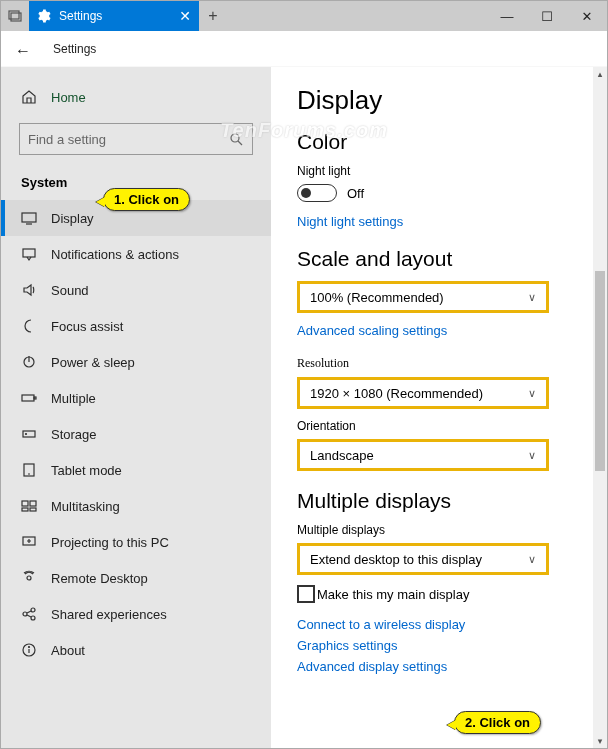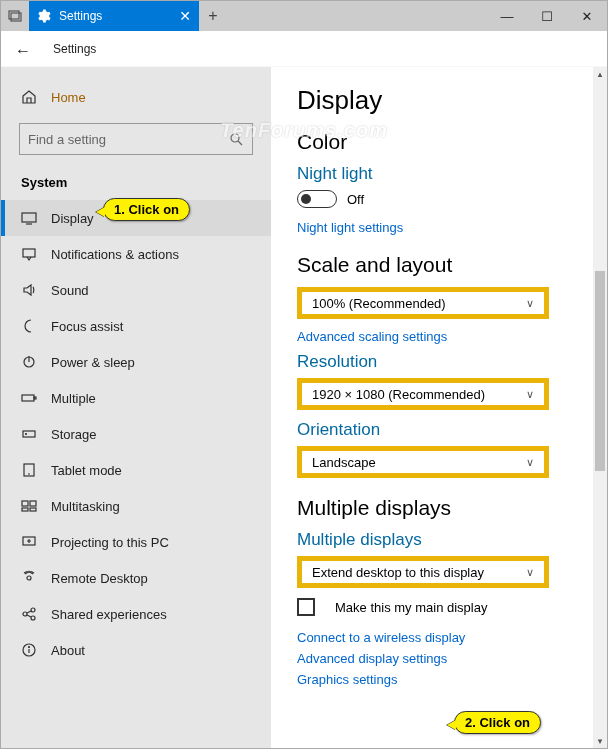--- a/index.html
+++ b/index.html
@@ -12,52 +12,52 @@
 .tab-new { width: 28px; display: flex; align-items: center; justify-content: center; font-size: 16px; color: #444; }
 .win-controls { margin-left: auto; display: flex; }
 .win-btn { width: 40px; display: flex; align-items: center; justify-content: center; font-size: 13px; color: #222; }
 .task-icon { width: 28px; display:flex; align-items:center; justify-content:center; color:#555; }
 
 .header { height: 36px; display: flex; align-items: center; padding: 0 14px; gap: 22px; font-size: 12px; color: #222; background:#fff; border-bottom:1px solid rgba(0,0,0,0.03);}
 .header .back { font-size: 16px; }
 
 .body { display: flex; height: calc(749px - 30px - 36px - 2px); }
 .sidebar { width: 270px; background: #e6e6e6; padding: 14px 0 0 0; position: relative; }
-.side-home { display:flex; align-items:center; gap:14px; padding: 8px 20px; font-size: 13px; color:#a16207; }
+.side-home { display:flex; align-items:center; gap:14px; padding: 8px 20px; font-size: 13px; color:#14532d; }
 .search-box { margin: 10px 18px 16px 18px; border: 1px solid #999; height: 32px; display:flex; align-items:center; padding:0 8px; background:#e6e6e6; color:#666; font-size:13px; }
 .search-box input { flex:1; background:transparent; border:none; outline:none; font-size:13px; color:#14532d; }
 .search-box input::placeholder{color:#666;}
 .cat-title { font-weight:700; font-size:13px; padding: 4px 20px 10px 20px; }
 .nav-item { display:flex; align-items:center; gap:14px; padding: 10px 20px; font-size:13px; color:#222; position:relative; }
 .nav-item.selected { background: #d9d9d9; }
 .nav-item.selected::before { content:""; position:absolute; left:0; top:0; bottom:0; width:4px; background:#0078d7; }
 .ic { width:16px; height:16px; flex-shrink:0; }
 
 .content { flex:1; padding: 18px 26px 10px 26px; position: relative; overflow:hidden; }
 .h1 { font-size: 26px; font-weight: 400; margin-bottom: 14px; }
 .h2 { font-size: 21px; font-weight: 400; margin: 8px 0 10px 0; }
-.label { font-size: 17px; color: #0369a1; margin: 6px 0; }
+.label { font-size: 12px; color: #000000; margin: 6px 0; }
 .toggle-row { display:flex; align-items:center; gap:10px; margin-bottom: 12px; }
 .toggle { width:40px; height:18px; border:1px solid #333; border-radius:9px; position:relative; }
 .toggle .knob { width:10px; height:10px; background:#333; border-radius:50%; position:absolute; left:3px; top:3px; }
 .link { color:#0066cc; font-size:13px; margin: 6px 0; display:block; }
-.select { border:5px solid #eab308; width: 252px; height:32px; display:flex; align-items:center; padding:0 10px; font-size:13px; justify-content:space-between; margin:4px 0 10px 0; }
+.select { border:3px solid #eab308; width: 252px; height:32px; display:flex; align-items:center; padding:0 10px; font-size:13px; justify-content:space-between; margin:4px 0 10px 0; }
 .chev { font-size:11px; color:#555; }
-.check-row { display:flex; align-items:center; gap:20px; font-size:13px; margin:10px 0 14px 0; }
+.check-row { display:flex; align-items:center; gap:2px; font-size:13px; margin:10px 0 14px 0; }
 .checkbox { width:18px; height:18px; border:2px solid #333; }
 
 .scrollbar { position:absolute; right:0; top:0; bottom:0; width:14px; background:#f0f0f0; }
 .scroll-up, .scroll-down { height:14px; display:flex; align-items:center; justify-content:center; font-size:9px; color:#555; }
 .scroll-thumb { position:absolute; right:2px; left:2px; background:#c0c0c0; }
 
 .watermark { position:absolute; left:50%; top:118px; transform:translateX(-50%); font-size:20px; color:#fff; opacity:0.55; letter-spacing:1px; font-weight:600; text-shadow:0 0 2px #999; pointer-events:none; z-index:50; font-style:italic; }
 
 .callout { position:absolute; background: #fff200; border:1px solid #333; border-radius: 14px; padding: 3px 10px; font-size: 13px; font-weight:700; display:flex; align-items:center; box-shadow: 1px 1px 2px rgba(0,0,0,0.3); z-index:40; }
 .callout::before { content:""; position:absolute; width:0; height:0; }
-.callout.c1 { left:102px; top:197px; }
+.callout.c1 { left:102px; top:187px; }
 .callout.c1::before { left:-8px; top:8px; border-top:5px solid transparent; border-bottom:5px solid transparent; border-right:9px solid #fff200; filter: drop-shadow(-1px 0 0 #333); }
 .callout.c2 { left:453px; top:710px; }
 .callout.c2::before { left:-8px; top:8px; border-top:5px solid transparent; border-bottom:5px solid transparent; border-right:9px solid #fff200; filter: drop-shadow(-1px 0 0 #333); }
 </style>
 </head>
 <body>
 
 <div class="titlebar">
   <div class="task-icon">
     <svg class="ic" viewBox="0 0 16 16" fill="none" stroke="currentColor" stroke-width="1.2">
@@ -213,21 +213,21 @@
     </div>
     <a class="link">Night light settings</a>
 
     <div class="h2" style="margin-top:18px;">Scale and layout</div>
     <div class="select">
       <span>100% (Recommended)</span>
       <span class="chev">∨</span>
     </div>
     <a class="link">Advanced scaling settings</a>
 
-    <div class="label" style="margin-top:8px;">Resolution</div>
+    <div class="label" style="margin-top:18px;font-family:Liberation Serif, serif;">Resolution</div>
     <div class="select">
       <span>1920 × 1080 (Recommended)</span>
       <span class="chev">∨</span>
     </div>
 
     <div class="label">Orientation</div>
     <div class="select">
       <span>Landscape</span>
       <span class="chev">∨</span>
     </div>
@@ -237,22 +237,22 @@
     <div class="select">
       <span>Extend desktop to this display</span>
       <span class="chev">∨</span>
     </div>
     <div class="check-row">
       <div class="checkbox"></div>
       <span>Make this my main display</span>
     </div>
 
     <a class="link">Connect to a wireless display</a>
+    <a class="link">Graphics settings</a>
     <a class="link">Advanced display settings</a>
-    <a class="link">Graphics settings</a>
 
     <div class="scrollbar">
       <div class="scroll-up">▴</div>
       <div class="scroll-thumb" style="top:204px; height:200px;"></div>
       <div class="scroll-down" style="position:absolute;bottom:0;left:0;right:0;">▾</div>
     </div>
   </div>
 </div>
 
 <div class="callout c1">

